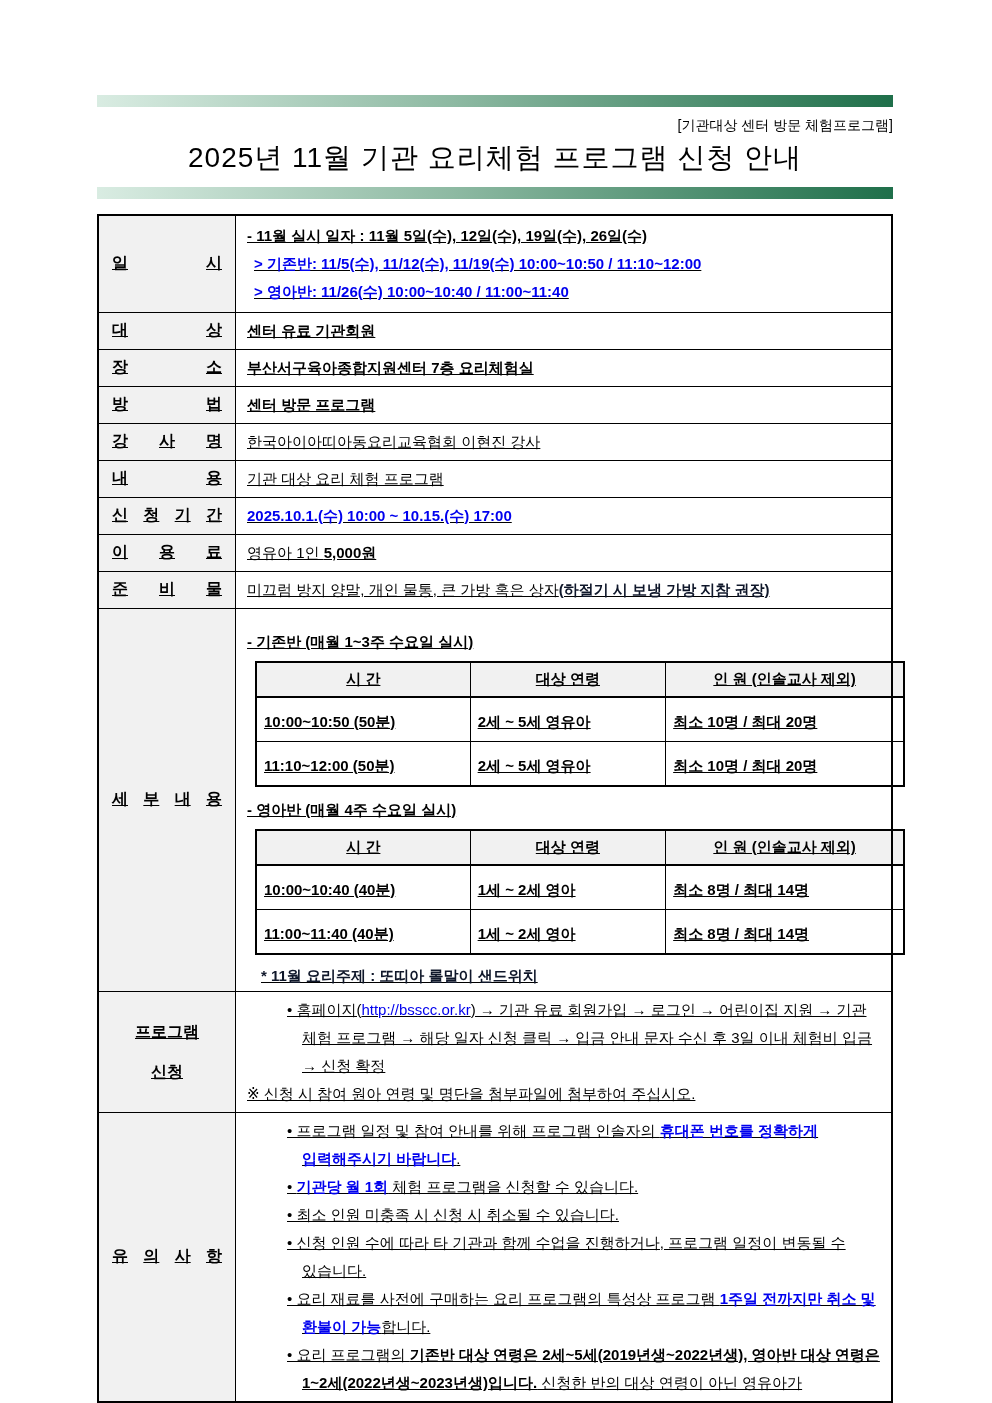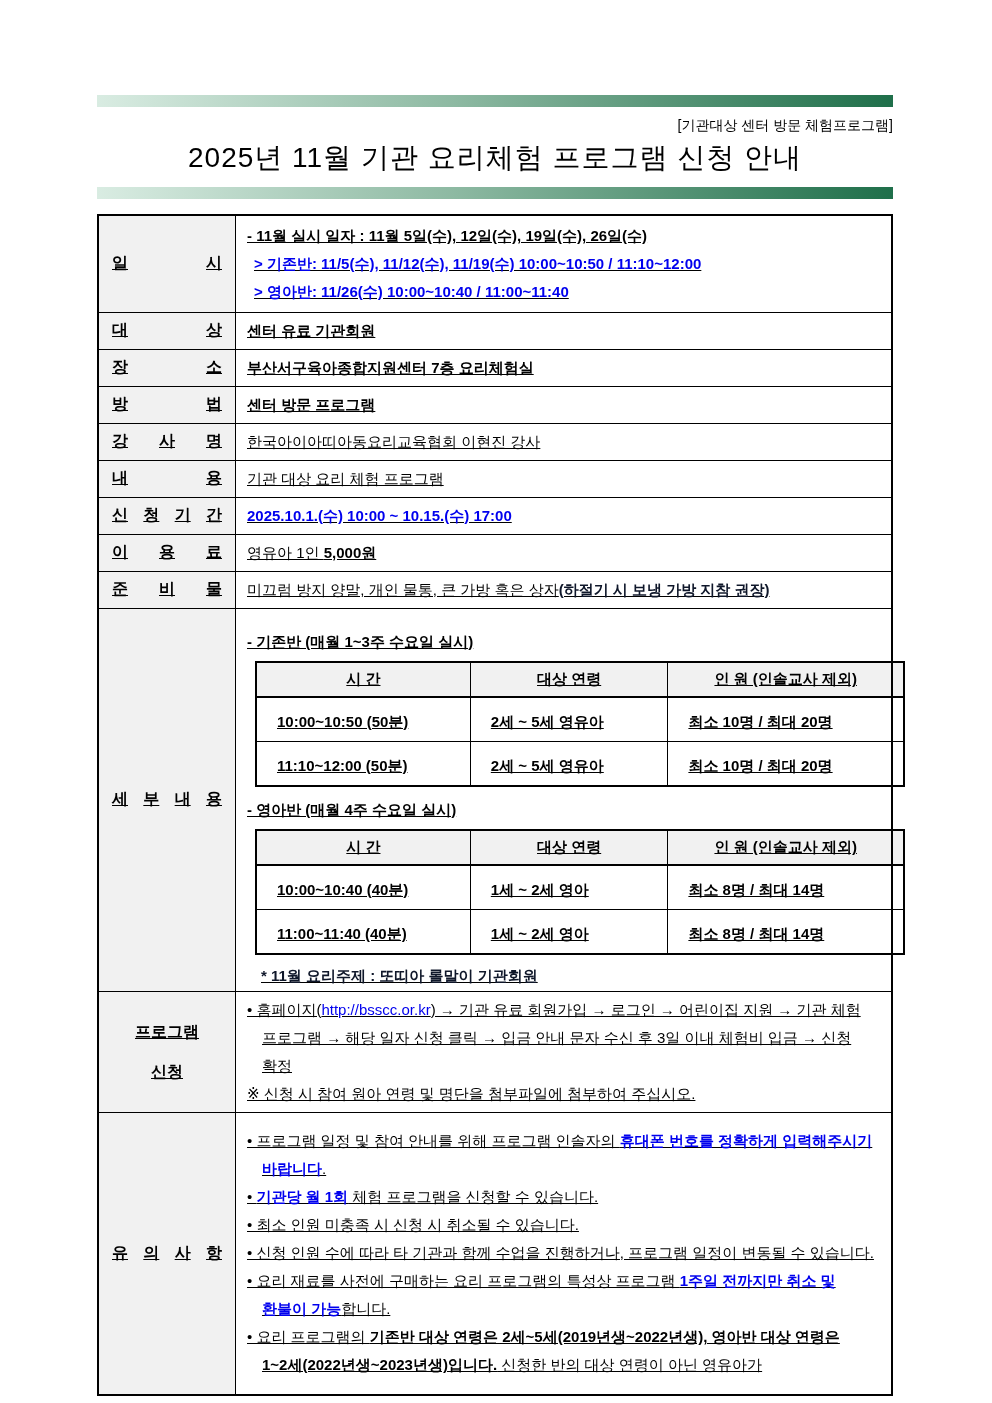--- a/index.html
+++ b/index.html
@@ -38,30 +38,30 @@
   .b{font-weight:bold;}
   .bb{color:#0000ee;font-weight:bold;}
   .rb{color:#0f172a;font-weight:bold;}
   .bl{color:#0000ee;}
   .sub-table{
     width:650px;border-collapse:collapse;border:2px solid #000;
     margin:8px 0 4px 8px;table-layout:fixed;
   }
   .sub-table th,.sub-table td{
     border:1px solid #000;height:33px;
-    font-size:15px;font-weight:bold;padding:0 20px;
+    font-size:15px;font-weight:bold;padding:0 7px;
   }
   .sub-table thead th{background:#f1f1f1;border-bottom:2px solid #000;}
   .sub-table .c1{width:33%;}
   .sub-table .c2{width:30%;margin-left:28px;}
   .sub-table .c3{width:37%;}
   .class-title{margin-top:18px;line-height:22px;}
   .class-title.second{margin-top:12px;}
   .topic-note{margin-top:10px;margin-left:14px;line-height:22px;}
-  .hang{padding-left:15px;text-indent:-15px;line-height:28px;}
+  .hang{padding-left:15px;text-indent:-15px;line-height:28px;margin-left:40px;}
 </style>
 </head>
 <body>
 
 <div class="page">
 
   <div class="gbar"></div>
   <div class="doc-subtitle">[기관대상 센터 방문 체험프로그램]</div>
   <div class="doc-title">2025년 11월 기관 요리체험 프로그램 신청 안내</div>
   <div class="gbar"></div>
@@ -220,21 +220,21 @@
                 <td>최소 8명 / 최대 14명</td>
               </tr>
               <tr>
                 <td>11:00~11:40 (40분)</td>
                 <td>1세 ~ 2세 영아</td>
                 <td>최소 8명 / 최대 14명</td>
               </tr>
             </tbody>
           </table>
 
-          <div class="topic-note"><span class="rb">* 11월 요리주제 : 또띠아 롤말이 기관회원</span></div>
+          <div class="topic-note"><span class="rb">* 11월 요리주제 : 또띠아 롤말이 샌드위치</span></div>
 
         </td>
       </tr>
 
       <tr class="r-apply">
         <th class="label-left">프로그램
 신청</th>
         <td>
           <div class="hang"><span>•  홈페이지(</span><span class="bl">http://bsscc.or.kr</span><span>) → 기관 유료 회원가입 → 로그인 → 어린이집 지원 → 기관 체험 프로그램 → 해당 일자 신청 클릭 → 입금 안내 문자 수신 후 3일 이내 체험비 입금 → 신청 확정</span></div>
           <div><span>※ 신청 시 참여 원아 연령 및 명단을 첨부파일에 첨부하여 주십시오.</span></div>

